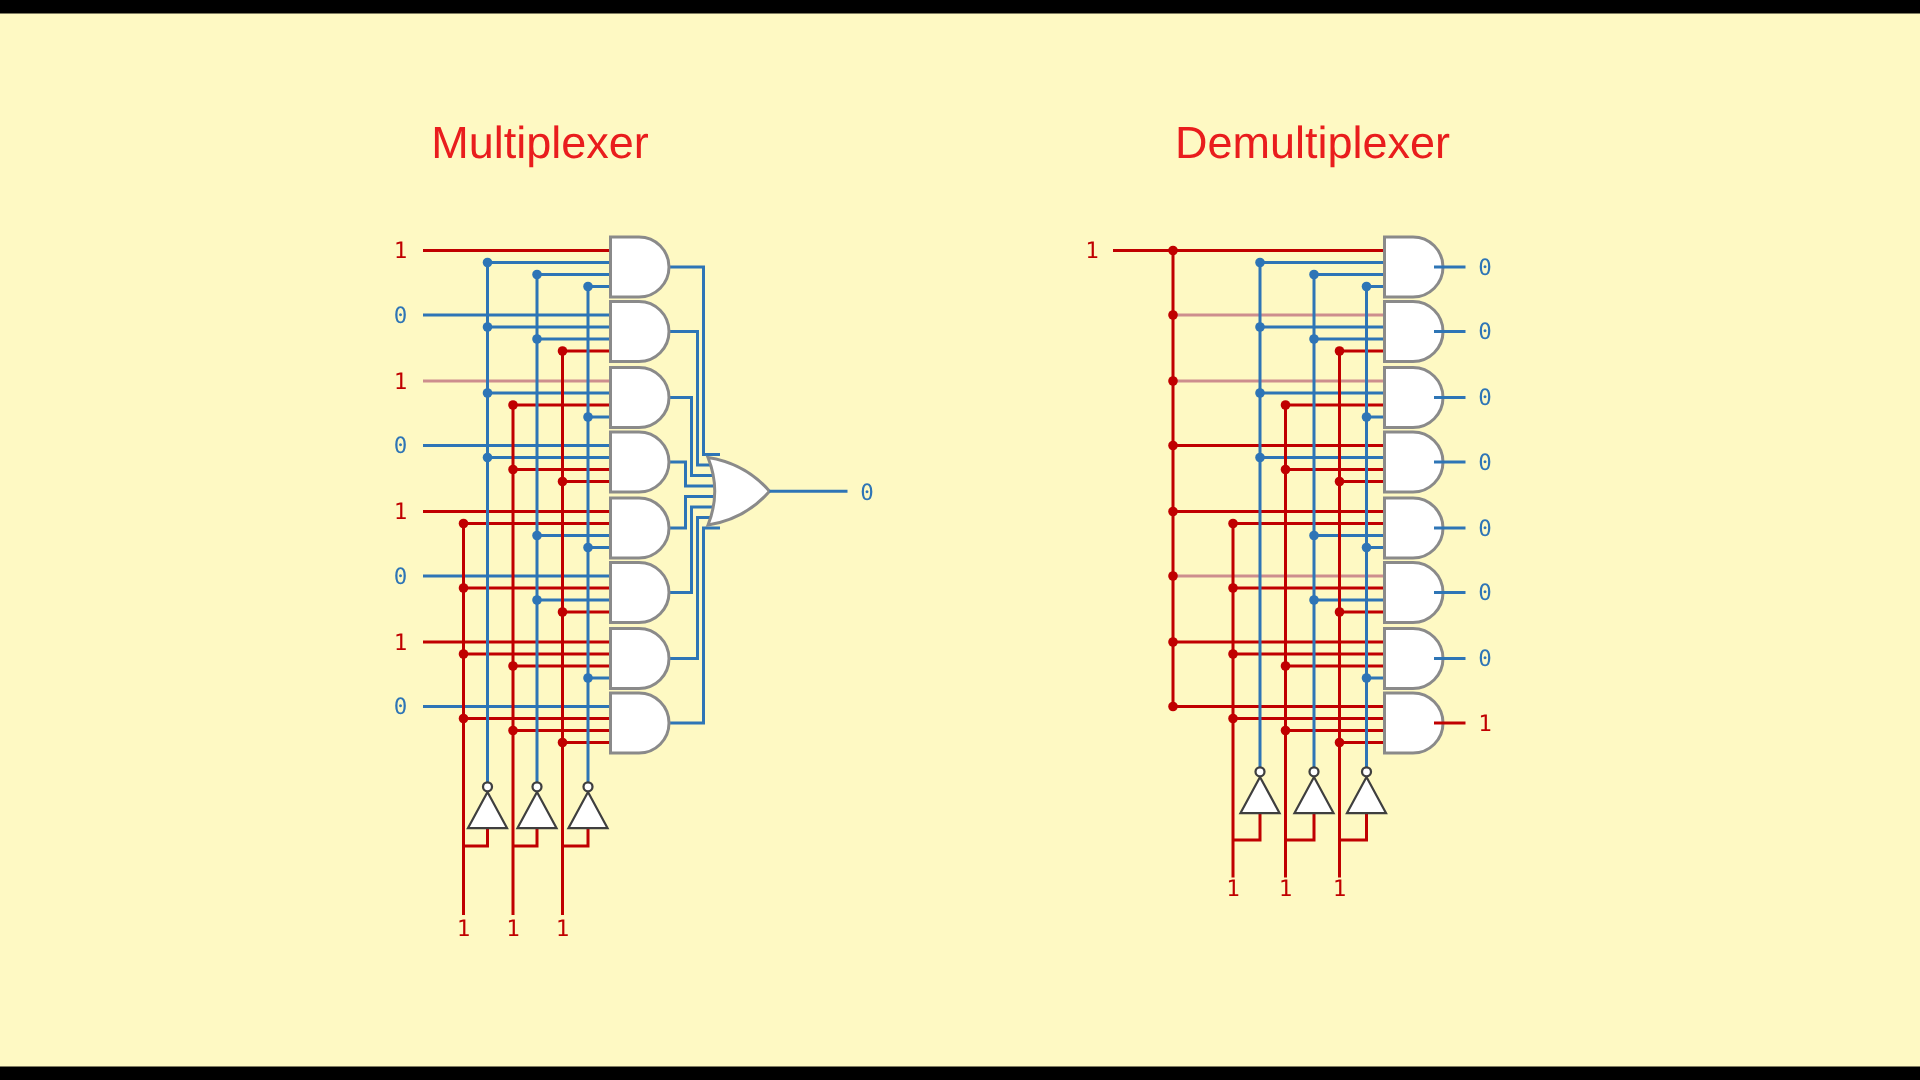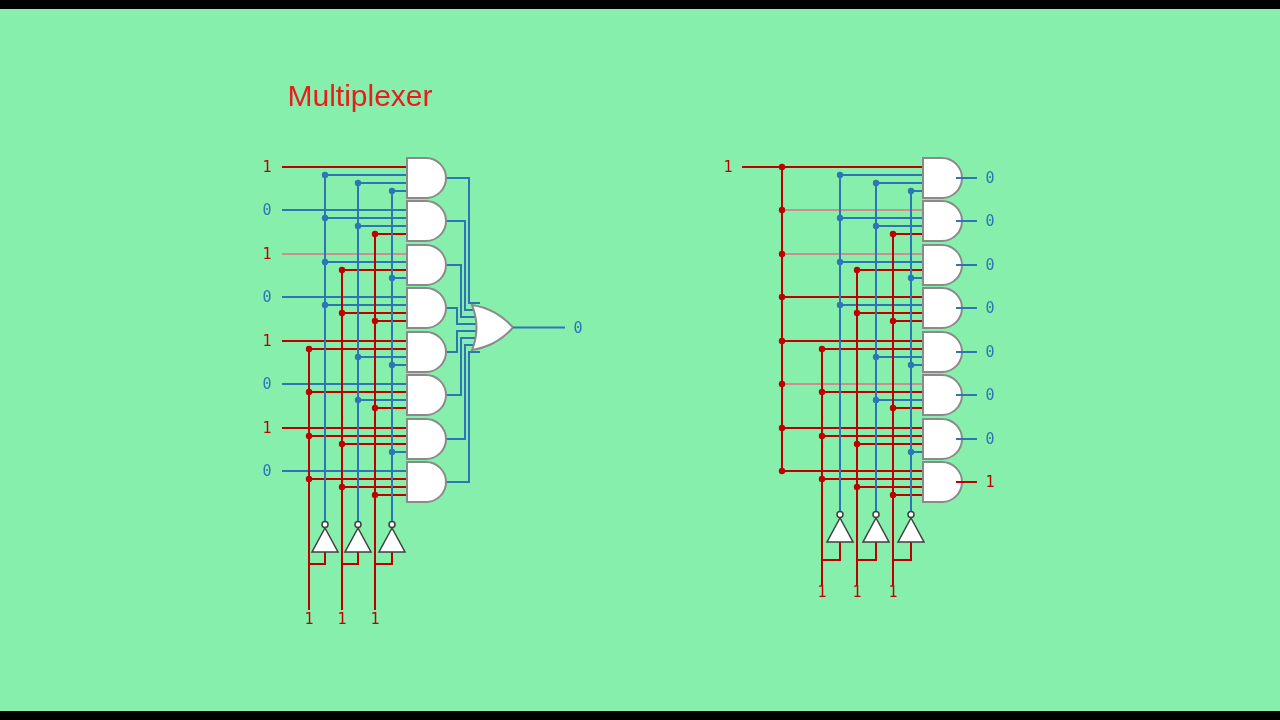--- a/index.html
+++ b/index.html
@@ -1,32 +1,33 @@
 <!DOCTYPE html>
 <html><head>
 <meta charset="utf-8">
 <style>
   html,body{margin:0;padding:0;background:#ffffff;width:1280px;height:720px;overflow:hidden;}
-  .stage{position:relative;width:1280px;height:720px;background:#86efac;font-family:"Liberation Sans",sans-serif;}
+  .stage{position:relative;width:1280px;height:720px;background:#fef9c3;font-family:"Liberation Sans",sans-serif;}
   .letterbox{position:absolute;left:0;width:1280px;height:9px;background:#000;}
   .letterbox.top{top:0;}
   .letterbox.bottom{bottom:0;}
   .circuit-title{position:absolute;top:79px;width:210px;text-align:center;font-size:30px;font-weight:400;}
   #mux-title{left:255px;}
   #demux-title{left:770px;}
   svg text{font-family:"DejaVu Sans Mono",monospace;}
 </style>
 </head>
 <body>
 
 <div class="stage">
   <div class="letterbox top"></div>
   <div class="letterbox bottom"></div>
 
   <div id="mux-title" class="circuit-title" style="color: rgb(233, 29, 29);">Multiplexer</div>
+  <div id="demux-title" class="circuit-title" style="color: rgb(233, 29, 29);">Demultiplexer</div>
 
   <svg id="circuit" width="1280" height="720" viewBox="0 0 1280 720">
       <g>
         <polyline points="282,167 413,167" fill="none" stroke="#c00000" stroke-width="2"></polyline>
         <text x="267" y="172" fill="#c00000" font-size="15" text-anchor="middle">1</text>
         <polyline points="282,210 413,210" fill="none" stroke="#2e75b6" stroke-width="2"></polyline>
         <text x="267" y="215" fill="#2e75b6" font-size="15" text-anchor="middle">0</text>
         <polyline points="282,254 413,254" fill="none" stroke="#cd8e8e" stroke-width="2"></polyline>
         <text x="267" y="259" fill="#c00000" font-size="15" text-anchor="middle">1</text>
         <polyline points="282,297 413,297" fill="none" stroke="#2e75b6" stroke-width="2"></polyline>

